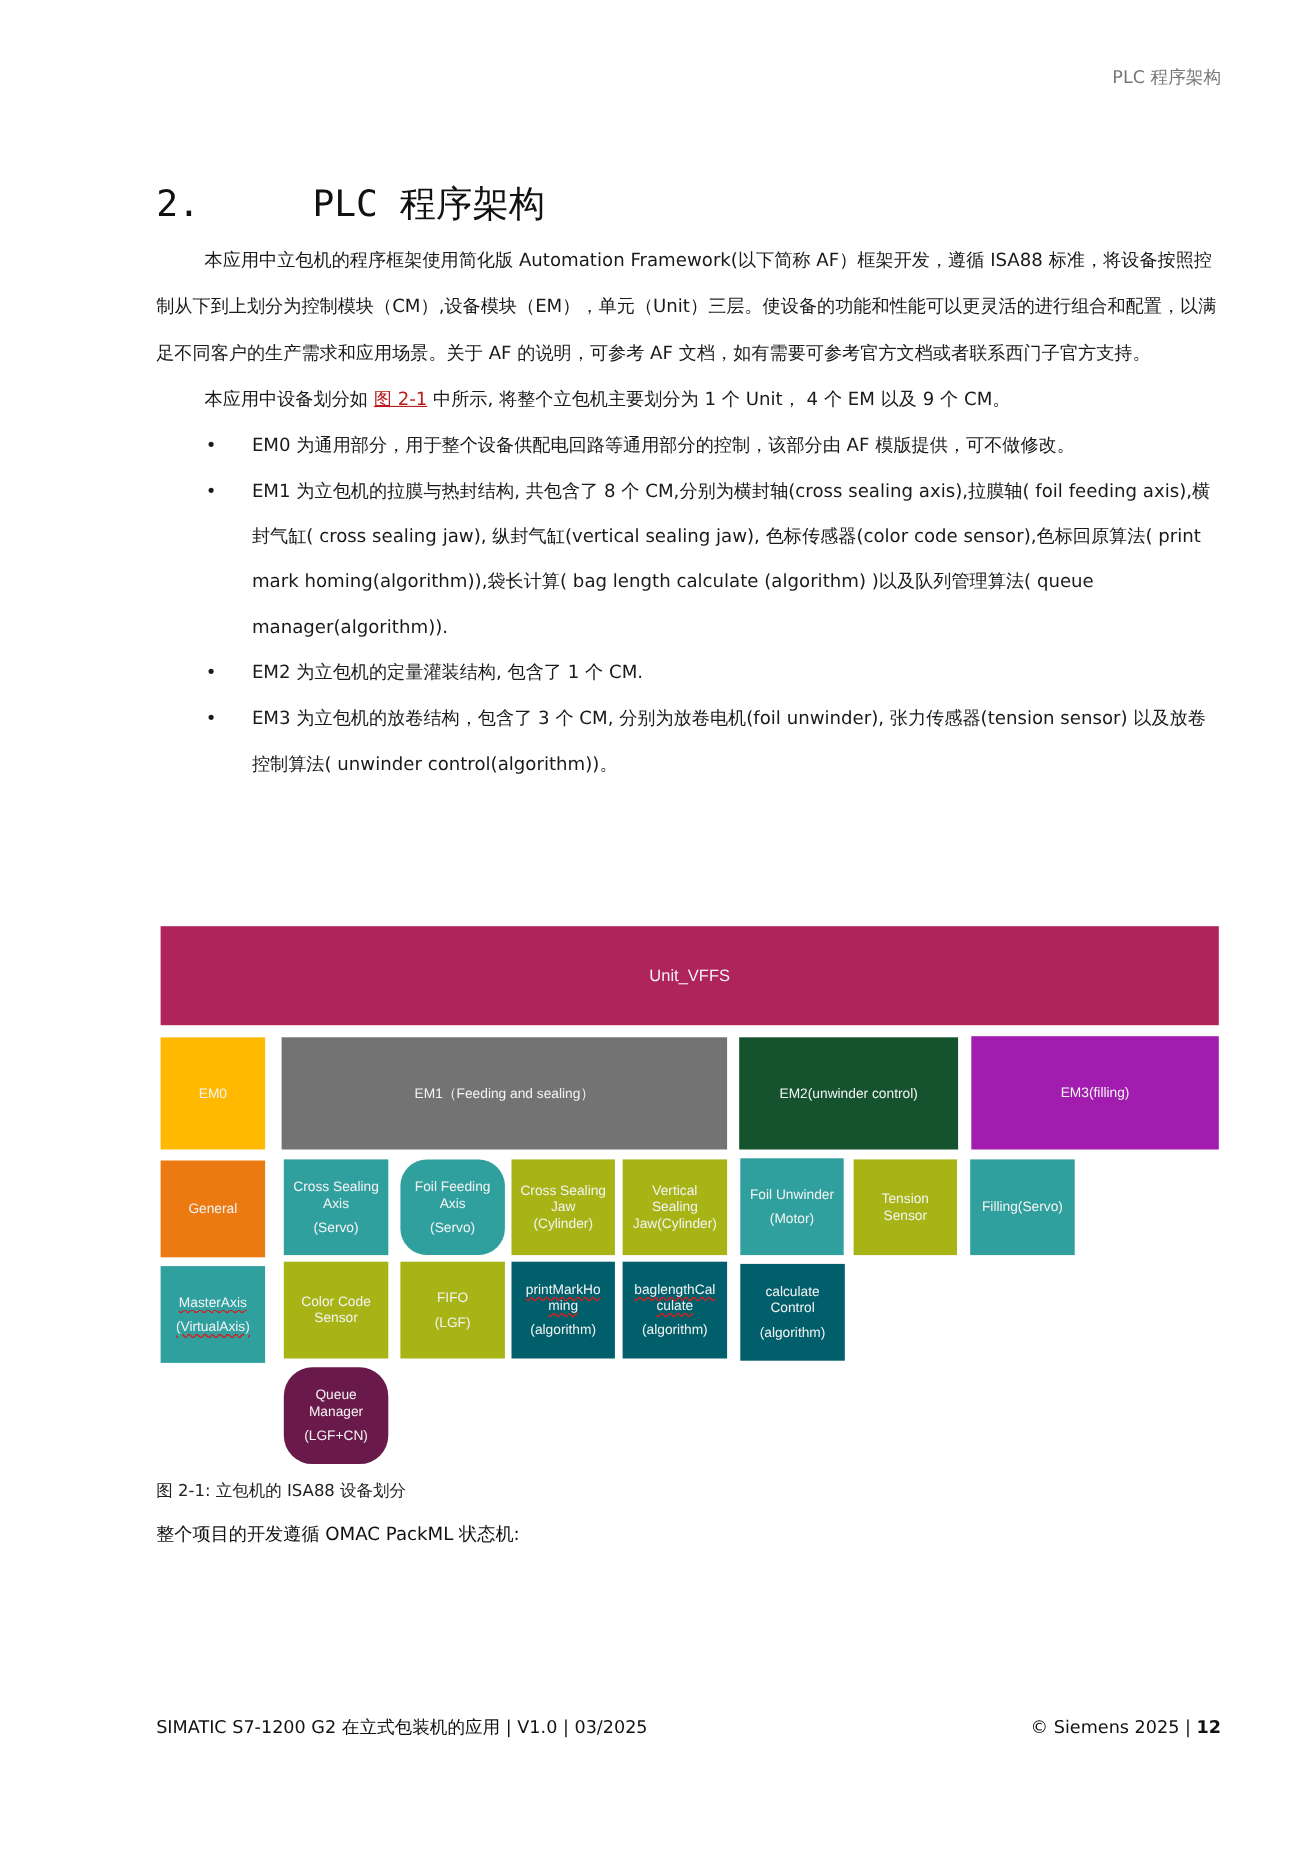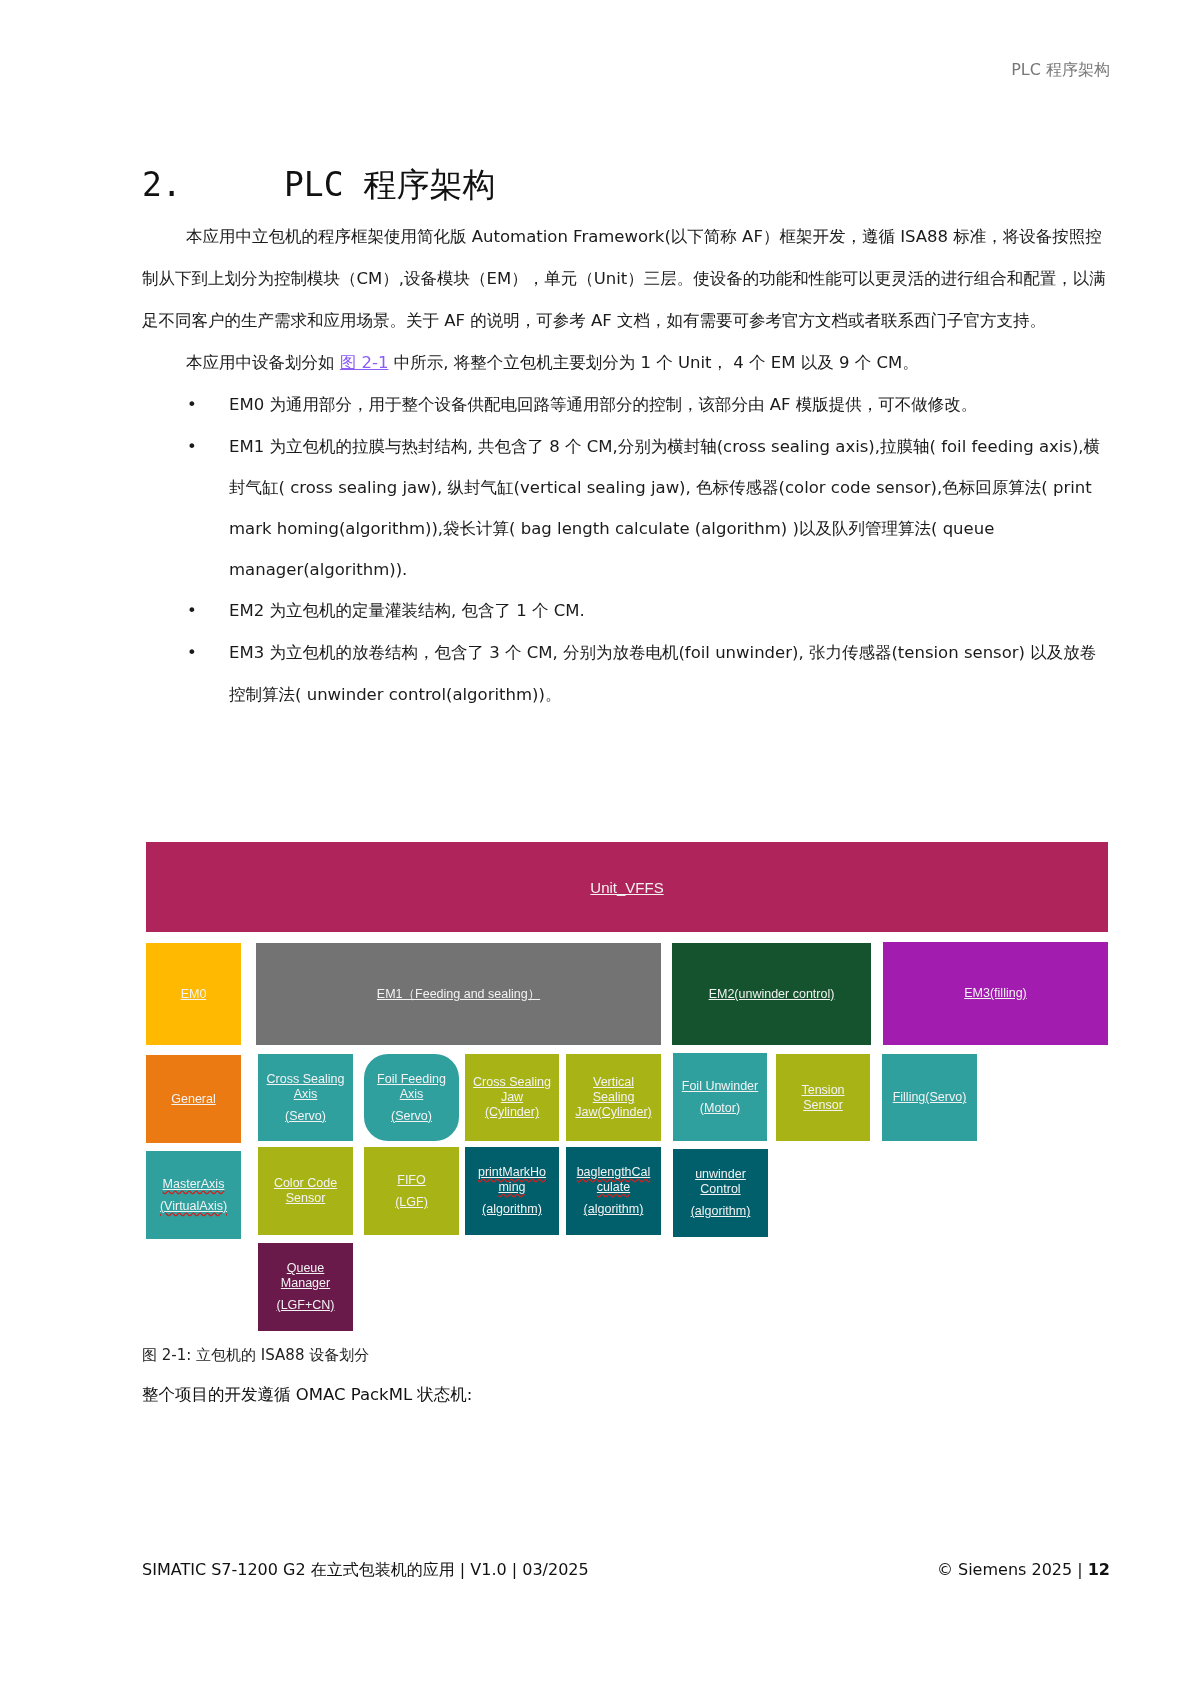--- a/index.html
+++ b/index.html
@@ -5,27 +5,27 @@
   html, body { margin:0; padding:0; background:#ffffff; }
   body { width:1190px; height:1683px; position:relative; overflow:hidden;
          font-family:"DejaVu Sans", "Liberation Sans", sans-serif; color:#1a1a1a; }
   .abs { position:absolute; }
   .running-header { right:80px; top:60px; font-size:16px; color:#777; }
   .h1 { left:142px; top:163px; font-family:"DejaVu Sans Mono","Liberation Mono",monospace; font-size:33px; color:#111; white-space:nowrap; }
   .h1 .num { display:inline-block; width:142px; }
   .body-text { left:142px; width:965px; font-size:16.5px; line-height:42px; }
   .p-indent { text-indent:44px; margin:0; }
   .p-plain { margin:0; padding-left:44px; }
-  .link { color:#8b5cf6; text-decoration:underline; }
+  .link { color:#b91c1c; text-decoration:underline; }
   ul.bullets { margin:0; padding:0; list-style:none; }
   ul.bullets li { position:relative; padding-left:87px; }
   ul.bullets li .dot { position:absolute; left:45px; top:0; }
   .diagram { left:146px; top:842px; width:962px; height:490px; }
   .blk { position:absolute; display:flex; align-items:center; justify-content:center; text-align:center;
-         font-family:"Liberation Sans", sans-serif; color:#f3f3f3; font-size:12.5px; line-height:15px; box-sizing:border-box; padding:2px;text-decoration:underline; }
+         font-family:"Liberation Sans", sans-serif; color:#f3f3f3; font-size:12.5px; line-height:15px; box-sizing:border-box; padding:2px; }
   .blk span { display:block; }
   .blk .gap { height:7px; }
   .squig { text-decoration:underline wavy #d02020; text-underline-offset:2px; }
   .caption { left:142px; top:1346px; font-size:15px; color:#222; }
   .after { left:142px; top:1384px; font-size:16.5px; color:#111; }
   .footer-left { left:142px; top:1560px; font-size:16px; color:#111; }
   .footer-right { right:80px; top:1560px; font-size:16px; color:#111; }
   .footer-right b { font-weight:bold;margin-top:36px; }
 </style>
 </head>
@@ -146,28 +146,28 @@
   <div class="blk" style="left:420px;top:305px;width:95px;height:88px;background:#005f6b;">
       <div>
         <span class="squig">baglengthCal</span>
         <span class="squig">culate</span>
         <span class="gap"></span>
         <span>(algorithm)</span>
       </div>
     </div>
   <div class="blk" style="left:527px;top:307px;width:95px;height:88px;background:#005f6b;">
       <div>
-        <span>unwinder</span>
+        <span>calculate</span>
         <span>Control</span>
         <span class="gap"></span>
         <span>(algorithm)</span>
       </div>
     </div>
 
-  <div class="blk" style="left:112px;top:401px;width:95px;height:88px;background:#6a1a4a;">
+  <div class="blk" style="left:112px;top:401px;width:95px;height:88px;background:#6a1a4a;border-radius:26px;">
       <div>
         <span>Queue</span>
         <span>Manager</span>
         <span class="gap"></span>
         <span>(LGF+CN)</span>
       </div>
     </div>
 </div>
 
 <div class="abs caption">图 2-1: 立包机的 ISA88 设备划分</div>

